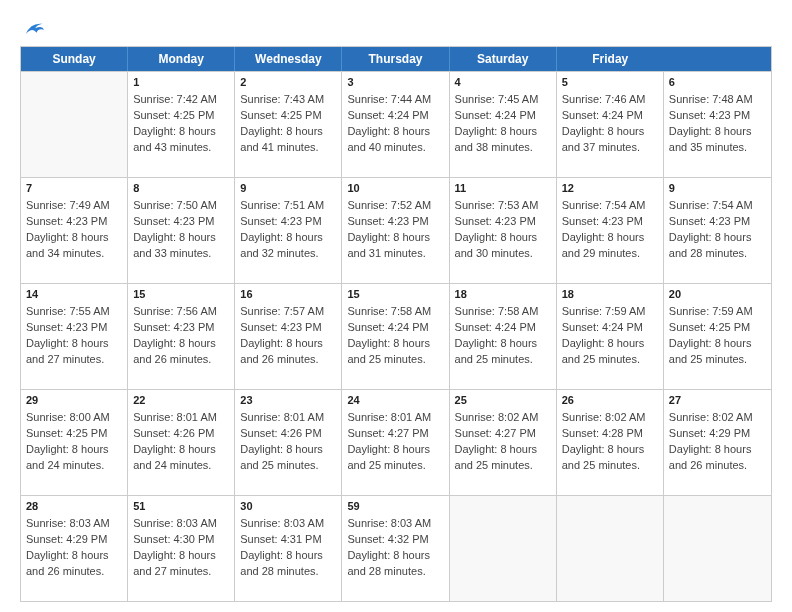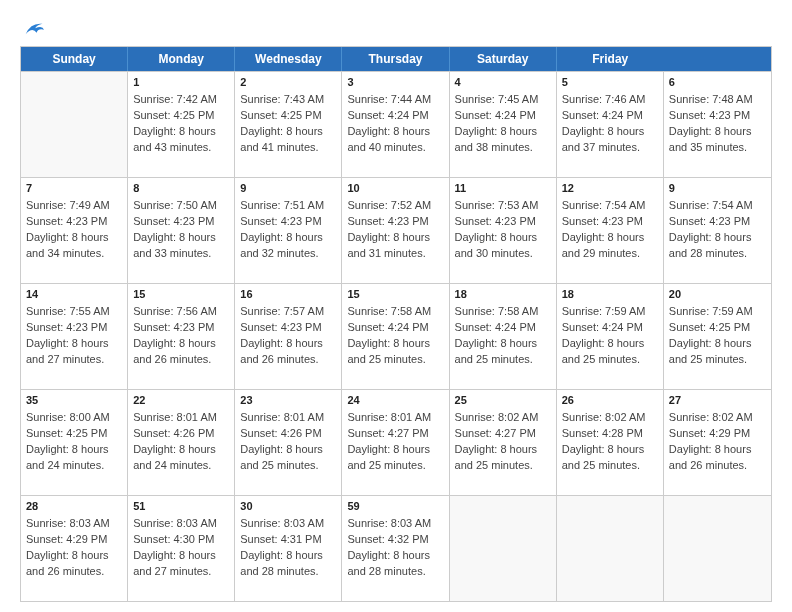--- a/index.html
+++ b/index.html
@@ -224,21 +224,21 @@
             <div class="day-num">18</div>
             <div class="cell-info">Sunrise: 7:59 AM<br>Sunset: 4:24 PM<br>Daylight: 8 hours and 25 minutes.</div>
           </div>
           <div class="cal-cell">
             <div class="day-num">20</div>
             <div class="cell-info">Sunrise: 7:59 AM<br>Sunset: 4:25 PM<br>Daylight: 8 hours and 25 minutes.</div>
           </div>
         </div>
         <div class="cal-row">
           <div class="cal-cell">
-            <div class="day-num">35</div>
+            <div class="day-num">29</div>
             <div class="cell-info">Sunrise: 8:00 AM<br>Sunset: 4:25 PM<br>Daylight: 8 hours and 24 minutes.</div>
           </div>
           <div class="cal-cell">
             <div class="day-num">22</div>
             <div class="cell-info">Sunrise: 8:01 AM<br>Sunset: 4:26 PM<br>Daylight: 8 hours and 24 minutes.</div>
           </div>
           <div class="cal-cell">
             <div class="day-num">23</div>
             <div class="cell-info">Sunrise: 8:01 AM<br>Sunset: 4:26 PM<br>Daylight: 8 hours and 25 minutes.</div>
           </div>

